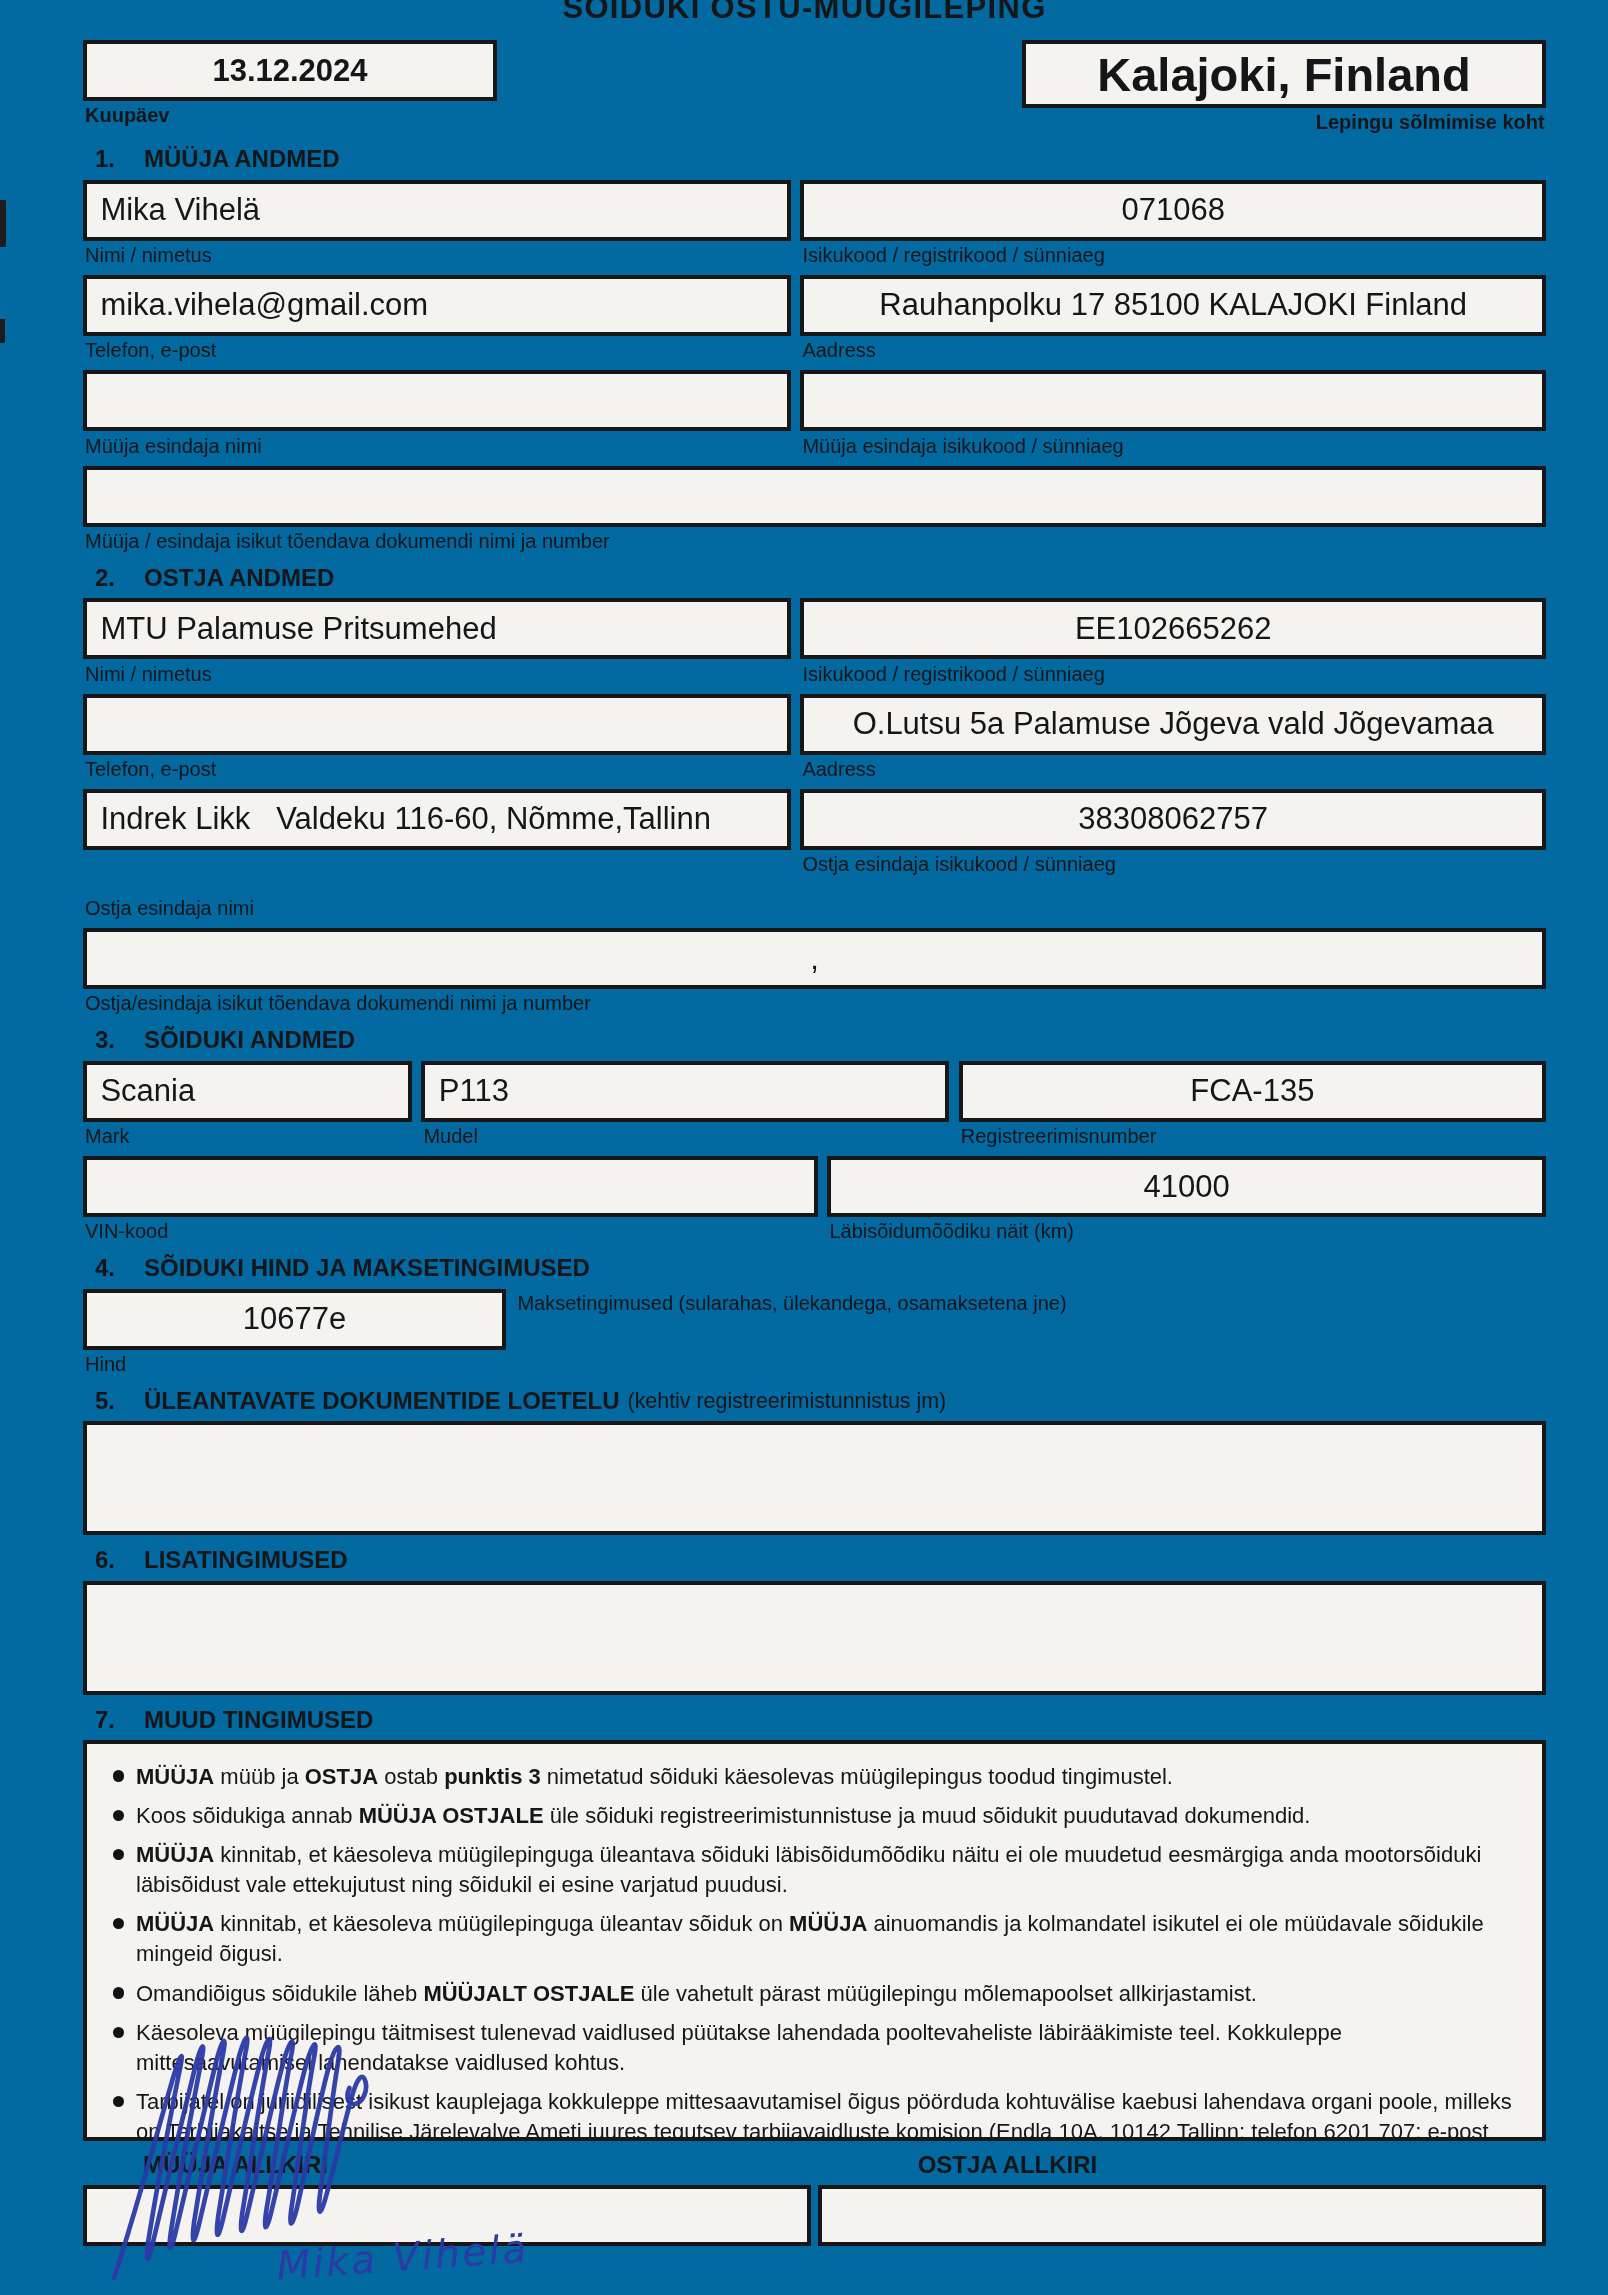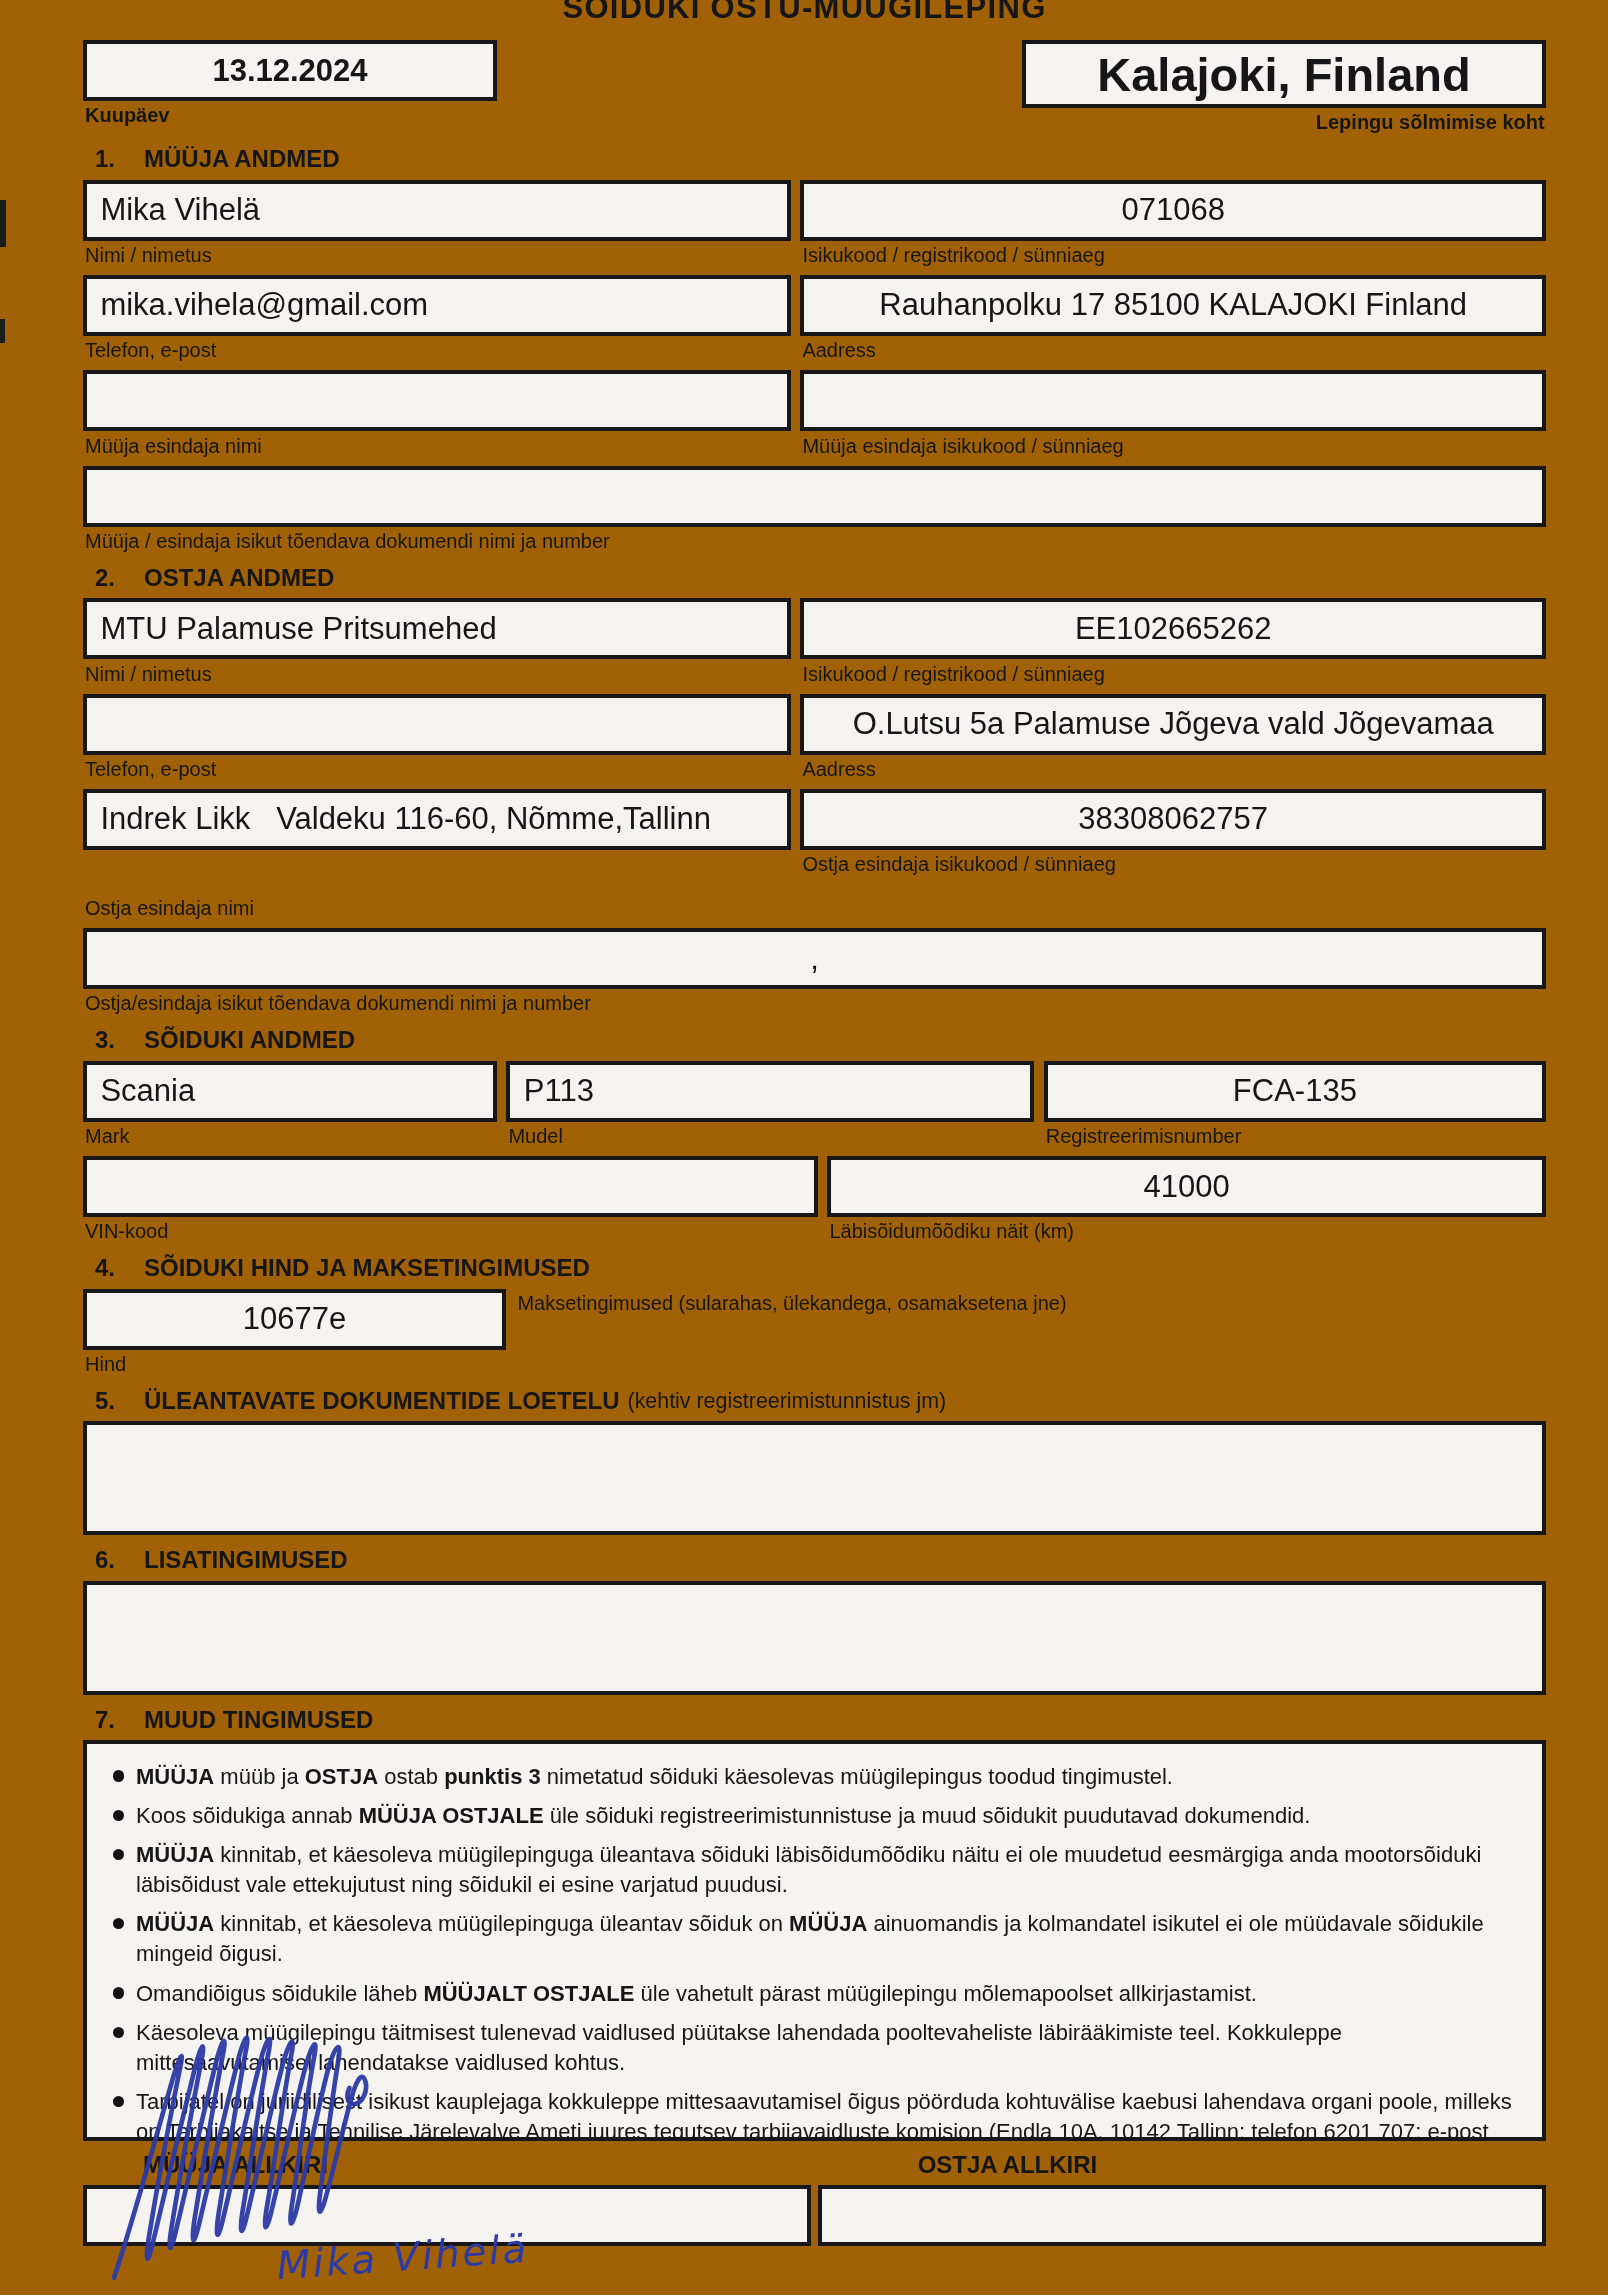--- a/index.html
+++ b/index.html
@@ -1,16 +1,16 @@
 <!DOCTYPE html>
 <html style="font-size:10.7px"><head>
 <meta charset="utf-8">
 <style>
   html,body{margin:0;padding:0;background:#e8e8e8;}
-  .page{position:relative;width:1609px;height:2295px;background:#a16207;overflow:hidden;
+  .page{position:relative;width:1609px;height:2295px;background:#0369a1;overflow:hidden;
         font-family:"Liberation Sans","DejaVu Sans",sans-serif;color:#161618;}
   .title{position:absolute;top:-10px;left:0;width:100%;text-align:center;
          font-size:31px;font-weight:700;letter-spacing:1.3px;}
   .content{position:absolute;left:83px;top:0;width:1463px;}
   .hrow{display:flex;justify-content:space-between;margin-top:40px;font-weight:bold;}
   .field{display:flex;flex-direction:column;}
   .grow{flex:1;}
   .fbox{box-sizing:border-box;border:4.7px solid #17171a;background:#f4f3ef;height:61px;
         display:flex;align-items:center;font-size:31px;padding:0 13.4px;white-space:pre;overflow:hidden;}
   .fbox.c{justify-content:center;padding:0 5.3px;}
@@ -134,21 +134,21 @@
         <div class="fbox c">,</div>
         <div class="flabel">Ostja/esindaja isikut tõendava dokumendi nimi ja number</div>
       </div>
     </div>
 
     <div class="sechead">
       <span class="num">3.</span>
       <span>SÕIDUKI ANDMED</span>
     </div>
     <div class="row">
-      <div class="field" style="width:414px;">
+      <div class="field" style="width:329px;">
         <div class="fbox">Scania</div>
         <div class="flabel">Mark</div>
       </div>
       <div class="field" style="width:528px;">
         <div class="fbox">P113</div>
         <div class="flabel">Mudel</div>
       </div>
       <div class="field grow">
         <div class="fbox c">FCA-135</div>
         <div class="flabel">Registreerimisnumber</div>

